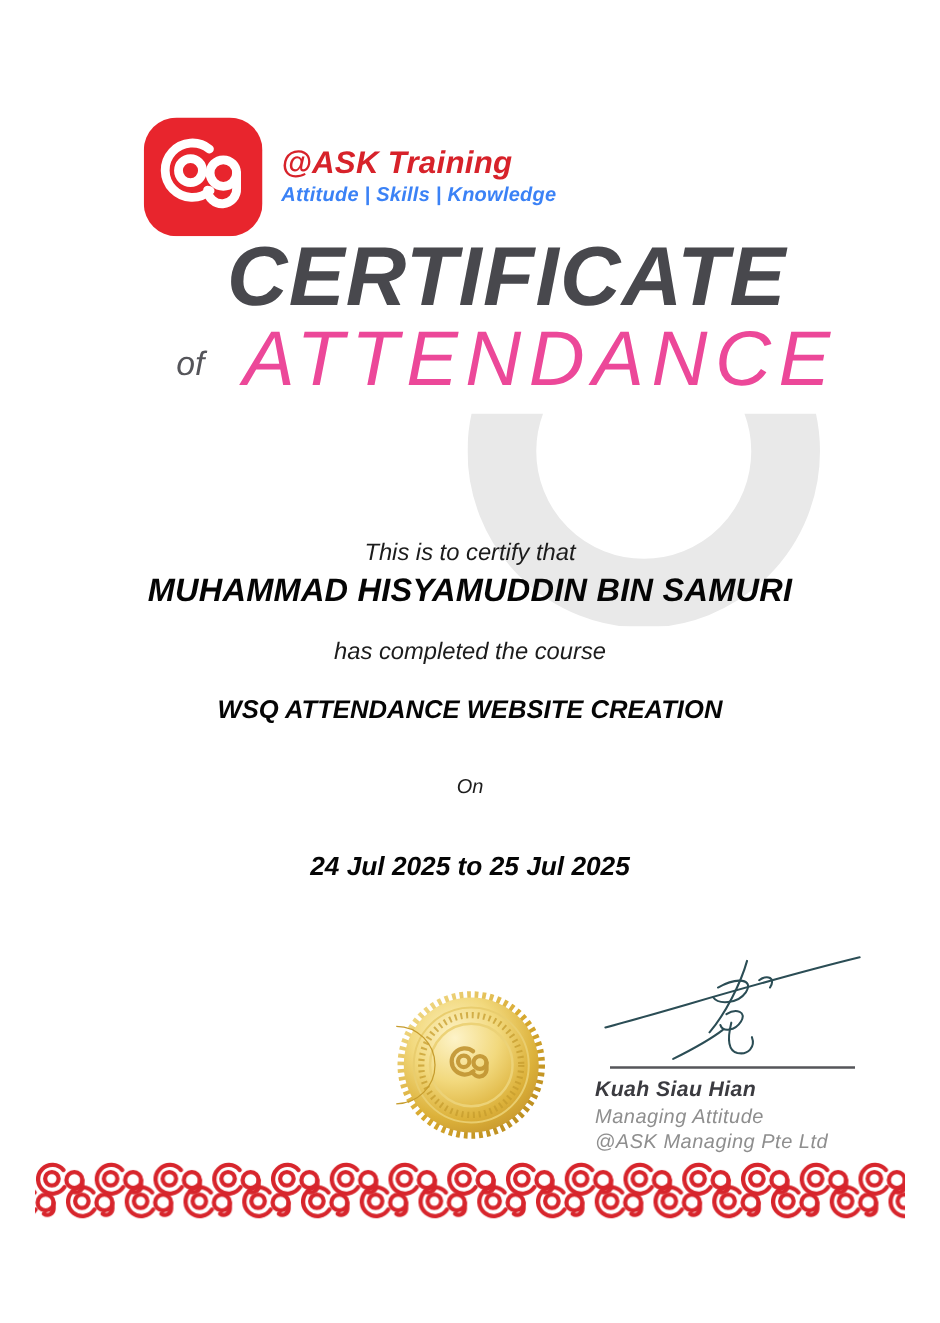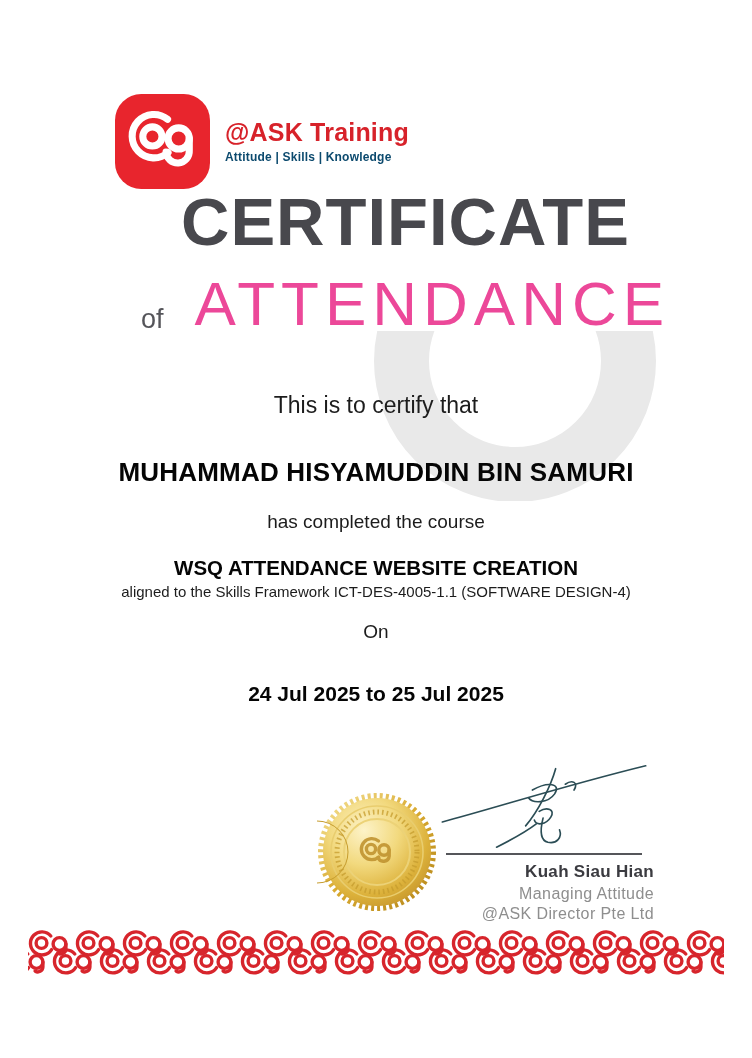--- a/index.html
+++ b/index.html
@@ -2,61 +2,62 @@
 <html><head>
 <meta charset="utf-8">
 <style>
   html,body{margin:0;padding:0;background:#ffffff;}
   .page{
     position:relative;
     width:752px;height:1058px;
     background:#ffffff;
     overflow:hidden;
     font-family:"Liberation Sans","DejaVu Sans",sans-serif;
+    font-style:italic;
   }
   
   .logo-row{position:absolute;left:115px;top:94px;display:flex;align-items:center;gap:15px;}
   .logo-icon{width:95px;height:95px;flex:0 0 auto;}
   .logo-text .brand-name{
     font-size:25px;font-weight:800;color:#d7222a;letter-spacing:.2px;line-height:1.05;
   }
   .logo-text .brand-tagline{
-    font-size:12px;font-weight:700;color:#0c4a6e;margin-top:4px;letter-spacing:.2px;
+    font-size:16px;font-weight:700;color:#3b82f6;margin-top:4px;letter-spacing:.2px;
   }
   
   .title-block{position:absolute;left:16px;right:0;top:188px;text-align:center;z-index:2;padding-left:43px;}
   .t-certificate{
     font-size:67px;font-weight:900;color:#48484d;letter-spacing:1px;line-height:1.0;
     margin:0;
   }
-  .t-line2{display:flex;justify-content:center;align-items:flex-end;margin-top:18px;gap:29px;}
+  .t-line2{display:flex;justify-content:center;align-items:center;margin-top:2px;gap:29px;}
   .t-of{font-size:27px;font-weight:400;color:#55555a;margin-top:6px;margin-right:2px;}
   .t-attendance{
     font-size:62px;font-weight:100;color:#ec4899;letter-spacing:6px;line-height:1.0;
     font-stretch:condensed;
   }
   
   .watermark-clip{position:absolute;left:374px;top:331px;width:282px;height:170px;overflow:hidden;z-index:0;}
   .watermark-ring{
     box-sizing:border-box;position:absolute;left:0;top:-111px;width:282px;height:282px;
     border:55px solid #e9e9e9;border-radius:50%;
   }
   
   .cline{position:absolute;left:0;right:0;text-align:center;z-index:2;color:#1c1c1c;}
-  .l-certify{top:392px;font-size:23px;}
+  .l-certify{top:432px;font-size:19px;}
   .l-name{top:457px;font-size:26px;font-weight:800;color:#050505;letter-spacing:.2px;}
   .l-completed{top:511px;font-size:19px;}
   .l-course{top:556px;font-size:20.5px;font-weight:800;color:#050505;}
   .l-aligned{top:583px;font-size:15px;}
-  .l-on{top:621px;font-size:19px;}
+  .l-on{top:621px;font-size:16px;}
   .l-dates{top:662px;font-size:21px;font-weight:800;color:#050505;margin-top:20px;}
   
   .seal{position:absolute;left:317px;top:792px;width:120px;height:120px;z-index:1;}
   
-  .sig-block{position:absolute;left:434px;top:760px;width:220px;text-align:right;z-index:2;}
+  .sig-block{position:absolute;left:476px;top:760px;width:220px;text-align:left;z-index:2;}
   .sig-image{width:215px;height:92px;display:block;margin:0 auto;}
   .sig-line{height:2px;background:#55565a;margin:1px 12px 7px 12px;}
   .sig-name{font-size:17px;font-weight:800;color:#3b3b40;letter-spacing:.3px;}
   .sig-role{font-size:16px;color:#8e8e8e;margin-top:3px;letter-spacing:.4px;}
   .sig-company{font-size:16px;color:#8e8e8e;margin-top:2px;letter-spacing:.4px;}
   
   .motif-border{position:absolute;left:28px;top:928px;width:696px;height:54px;overflow:hidden;z-index:1;}
   .motif-border svg{position:absolute;}
   .motif-row1{left:0;top:0;}
   .motif-row2{left:-23px;top:18px;}
@@ -91,21 +92,20 @@
     <div class="t-line2">
       <span class="t-of">of</span>
       <span class="t-attendance">ATTENDANCE</span>
     </div>
   </div>
 
   <div class="cline l-certify">This is to certify that</div>
   <div class="cline l-name">MUHAMMAD HISYAMUDDIN BIN SAMURI</div>
   <div class="cline l-completed">has completed the course</div>
   <div class="cline l-course">WSQ ATTENDANCE WEBSITE CREATION</div>
-  <div class="cline l-aligned">aligned to the Skills Framework ICT-DES-4005-1.1 (SOFTWARE DESIGN-4)</div>
   <div class="cline l-on">On</div>
   <div class="cline l-dates">24 Jul 2025 to 25 Jul 2025</div>
 
   <svg class="seal" viewBox="0 0 120 120">
     <defs>
       <radialGradient id="goldField" cx="38%" cy="30%" r="80%">
         <stop offset="0%" stop-color="#fdf3c8"></stop>
         <stop offset="40%" stop-color="#f2d97e"></stop>
         <stop offset="75%" stop-color="#dcb13a"></stop>
         <stop offset="100%" stop-color="#c3922a"></stop>
@@ -141,21 +141,21 @@
         <path d="M119 9 C 114 27, 101 53, 88 68"></path>
         <path d="M129 25 C 136 20, 143 23, 138 31"></path>
         <path d="M102 53 C 110 48, 119 51, 114 59 C 109 67, 99 68, 97 62"></path>
         <path d="M106 60 C 103 72, 103 83, 111 85 C 120 87, 126 80, 123 72"></path>
         <path d="M58 90 C 74 82, 90 73, 99 66"></path>
       </g>
     </svg>
     <div class="sig-line"></div>
     <div class="sig-name">Kuah Siau Hian</div>
     <div class="sig-role">Managing Attitude</div>
-    <div class="sig-company">@ASK Director Pte Ltd</div>
+    <div class="sig-company">@ASK Managing Pte Ltd</div>
   </div>
 
   <div class="motif-border">
     <svg class="motif-row1" width="696" height="31">
       <defs>
         <pattern id="mp1" width="47" height="31" patternUnits="userSpaceOnUse">
           <g stroke="#d7252c" fill="none" stroke-width="3.4" stroke-linecap="round">
             <circle cx="13.5" cy="15" r="5.4"></circle>
             <path d="M 22.8 8.0 A 11.5 11.5 0 1 0 23.6 21.6"></path>
             <circle cx="31.5" cy="16" r="6.4"></circle>

